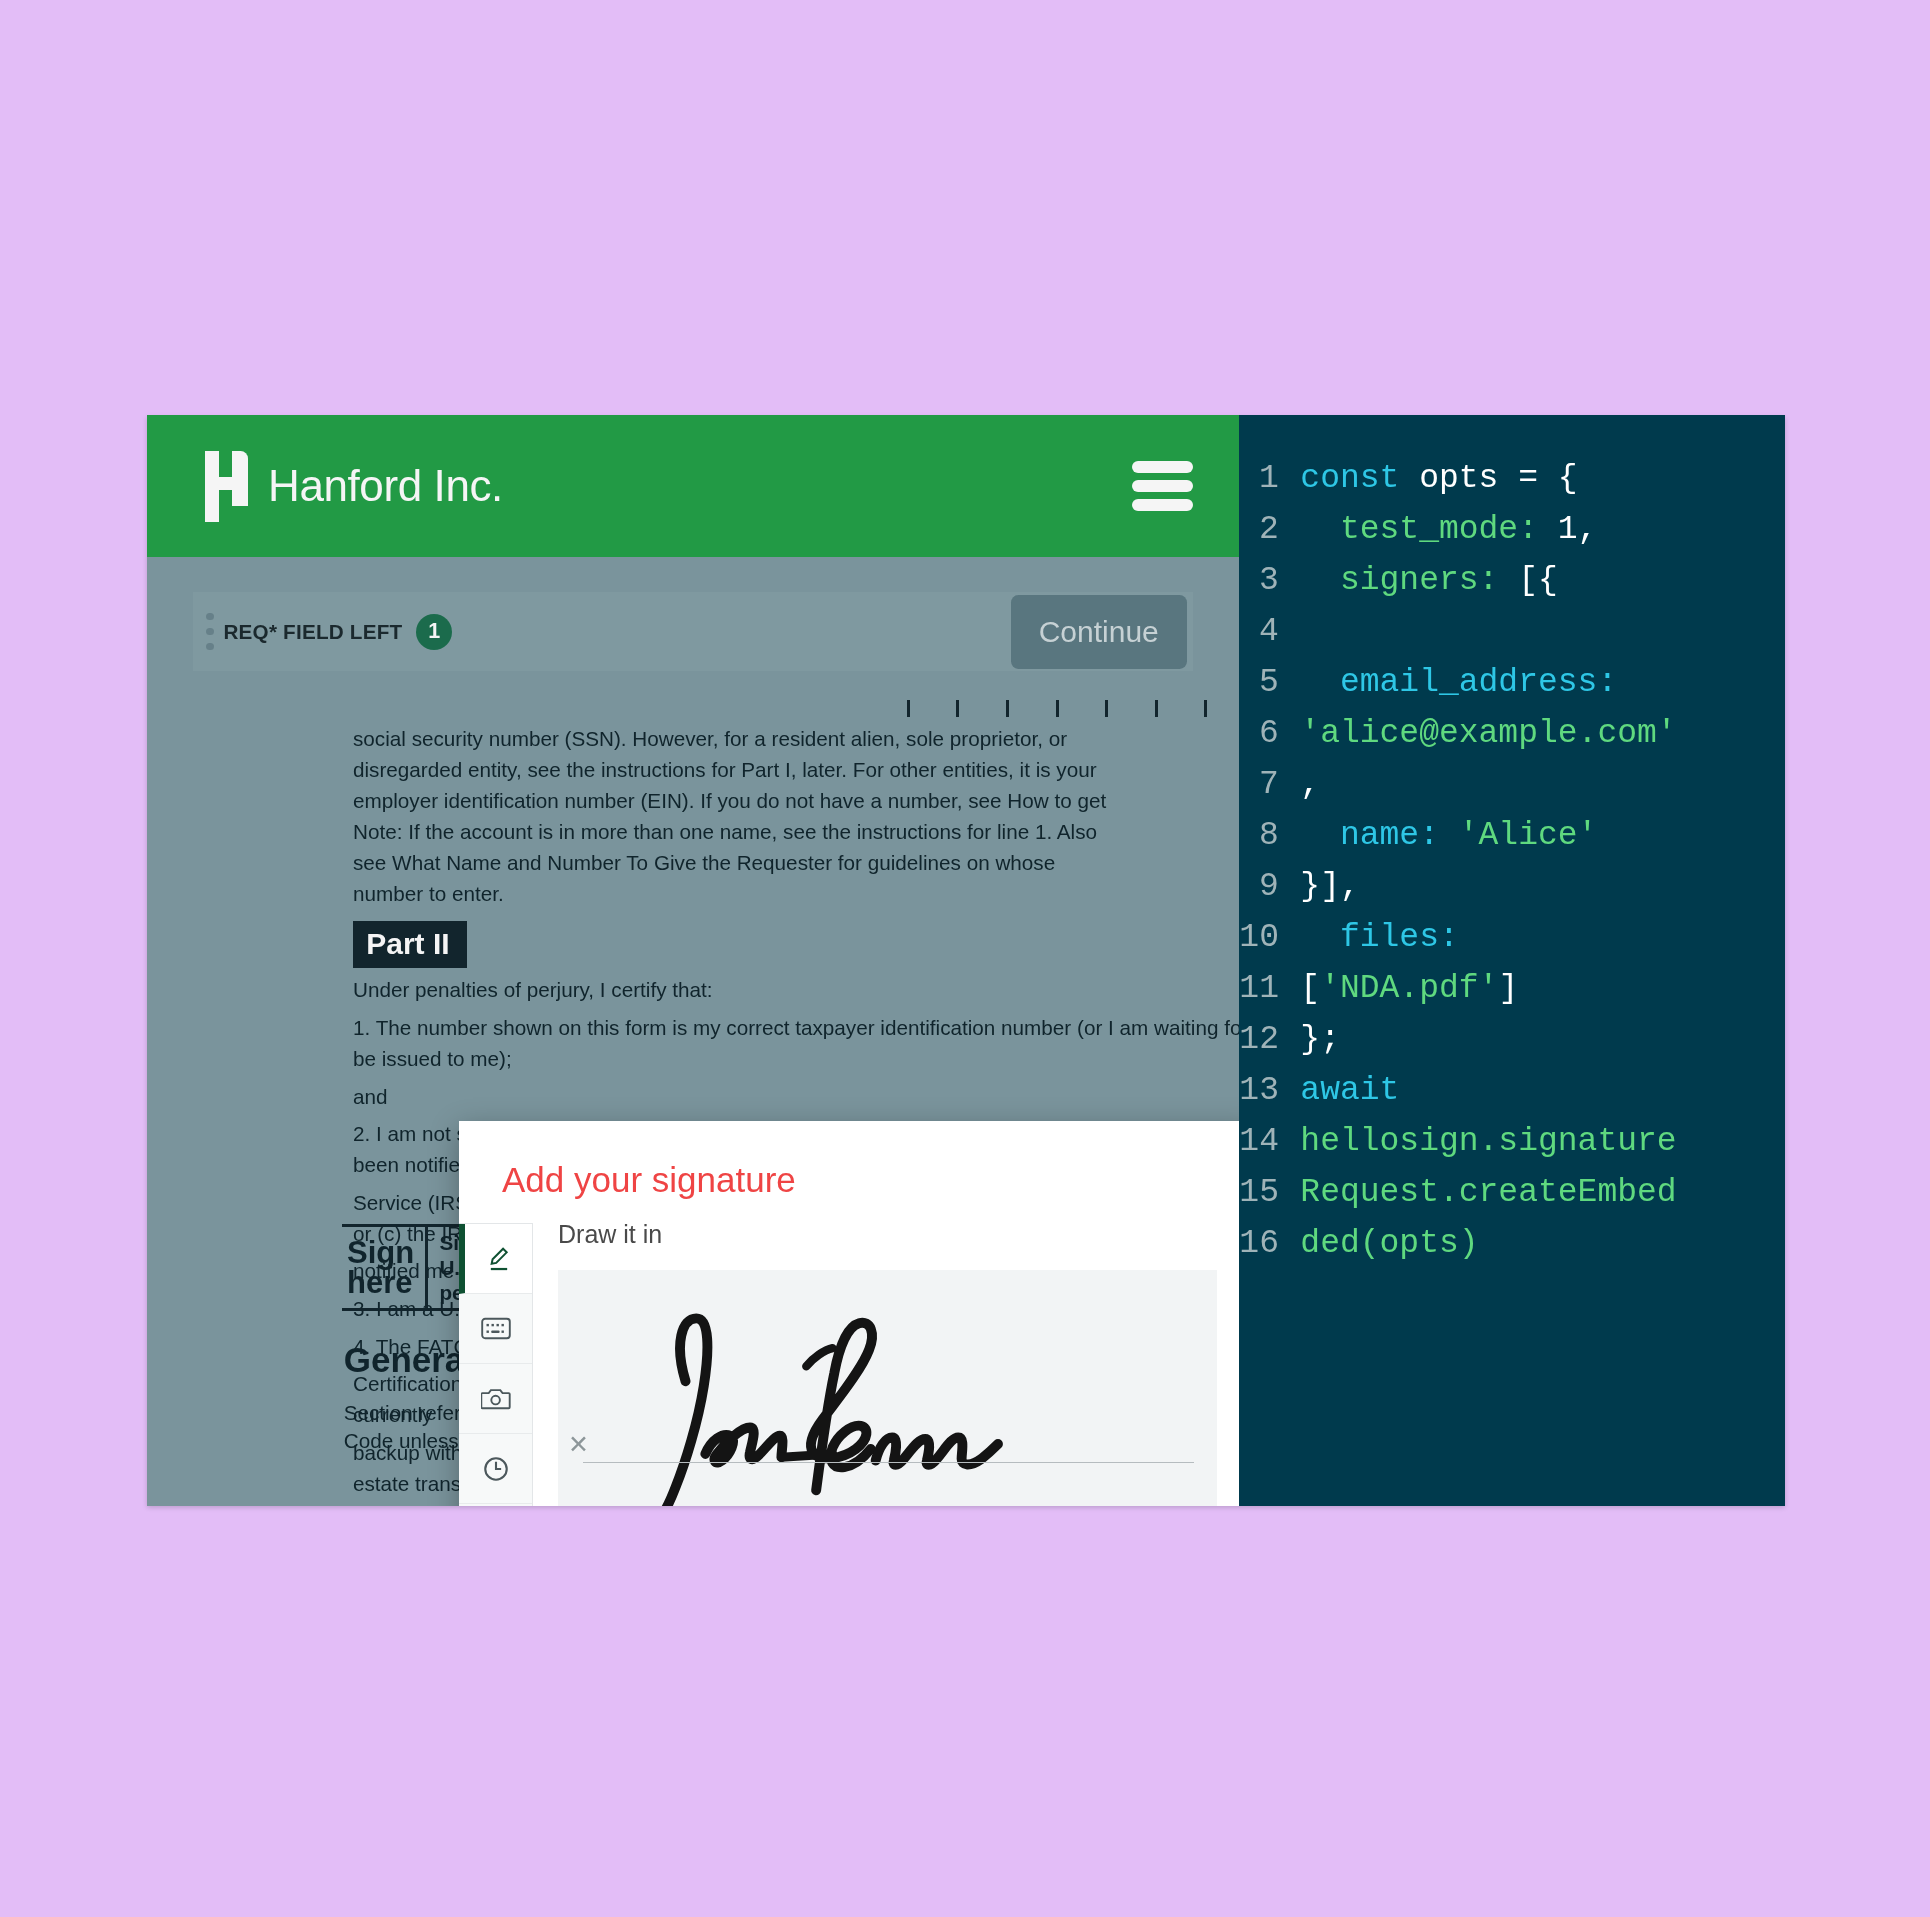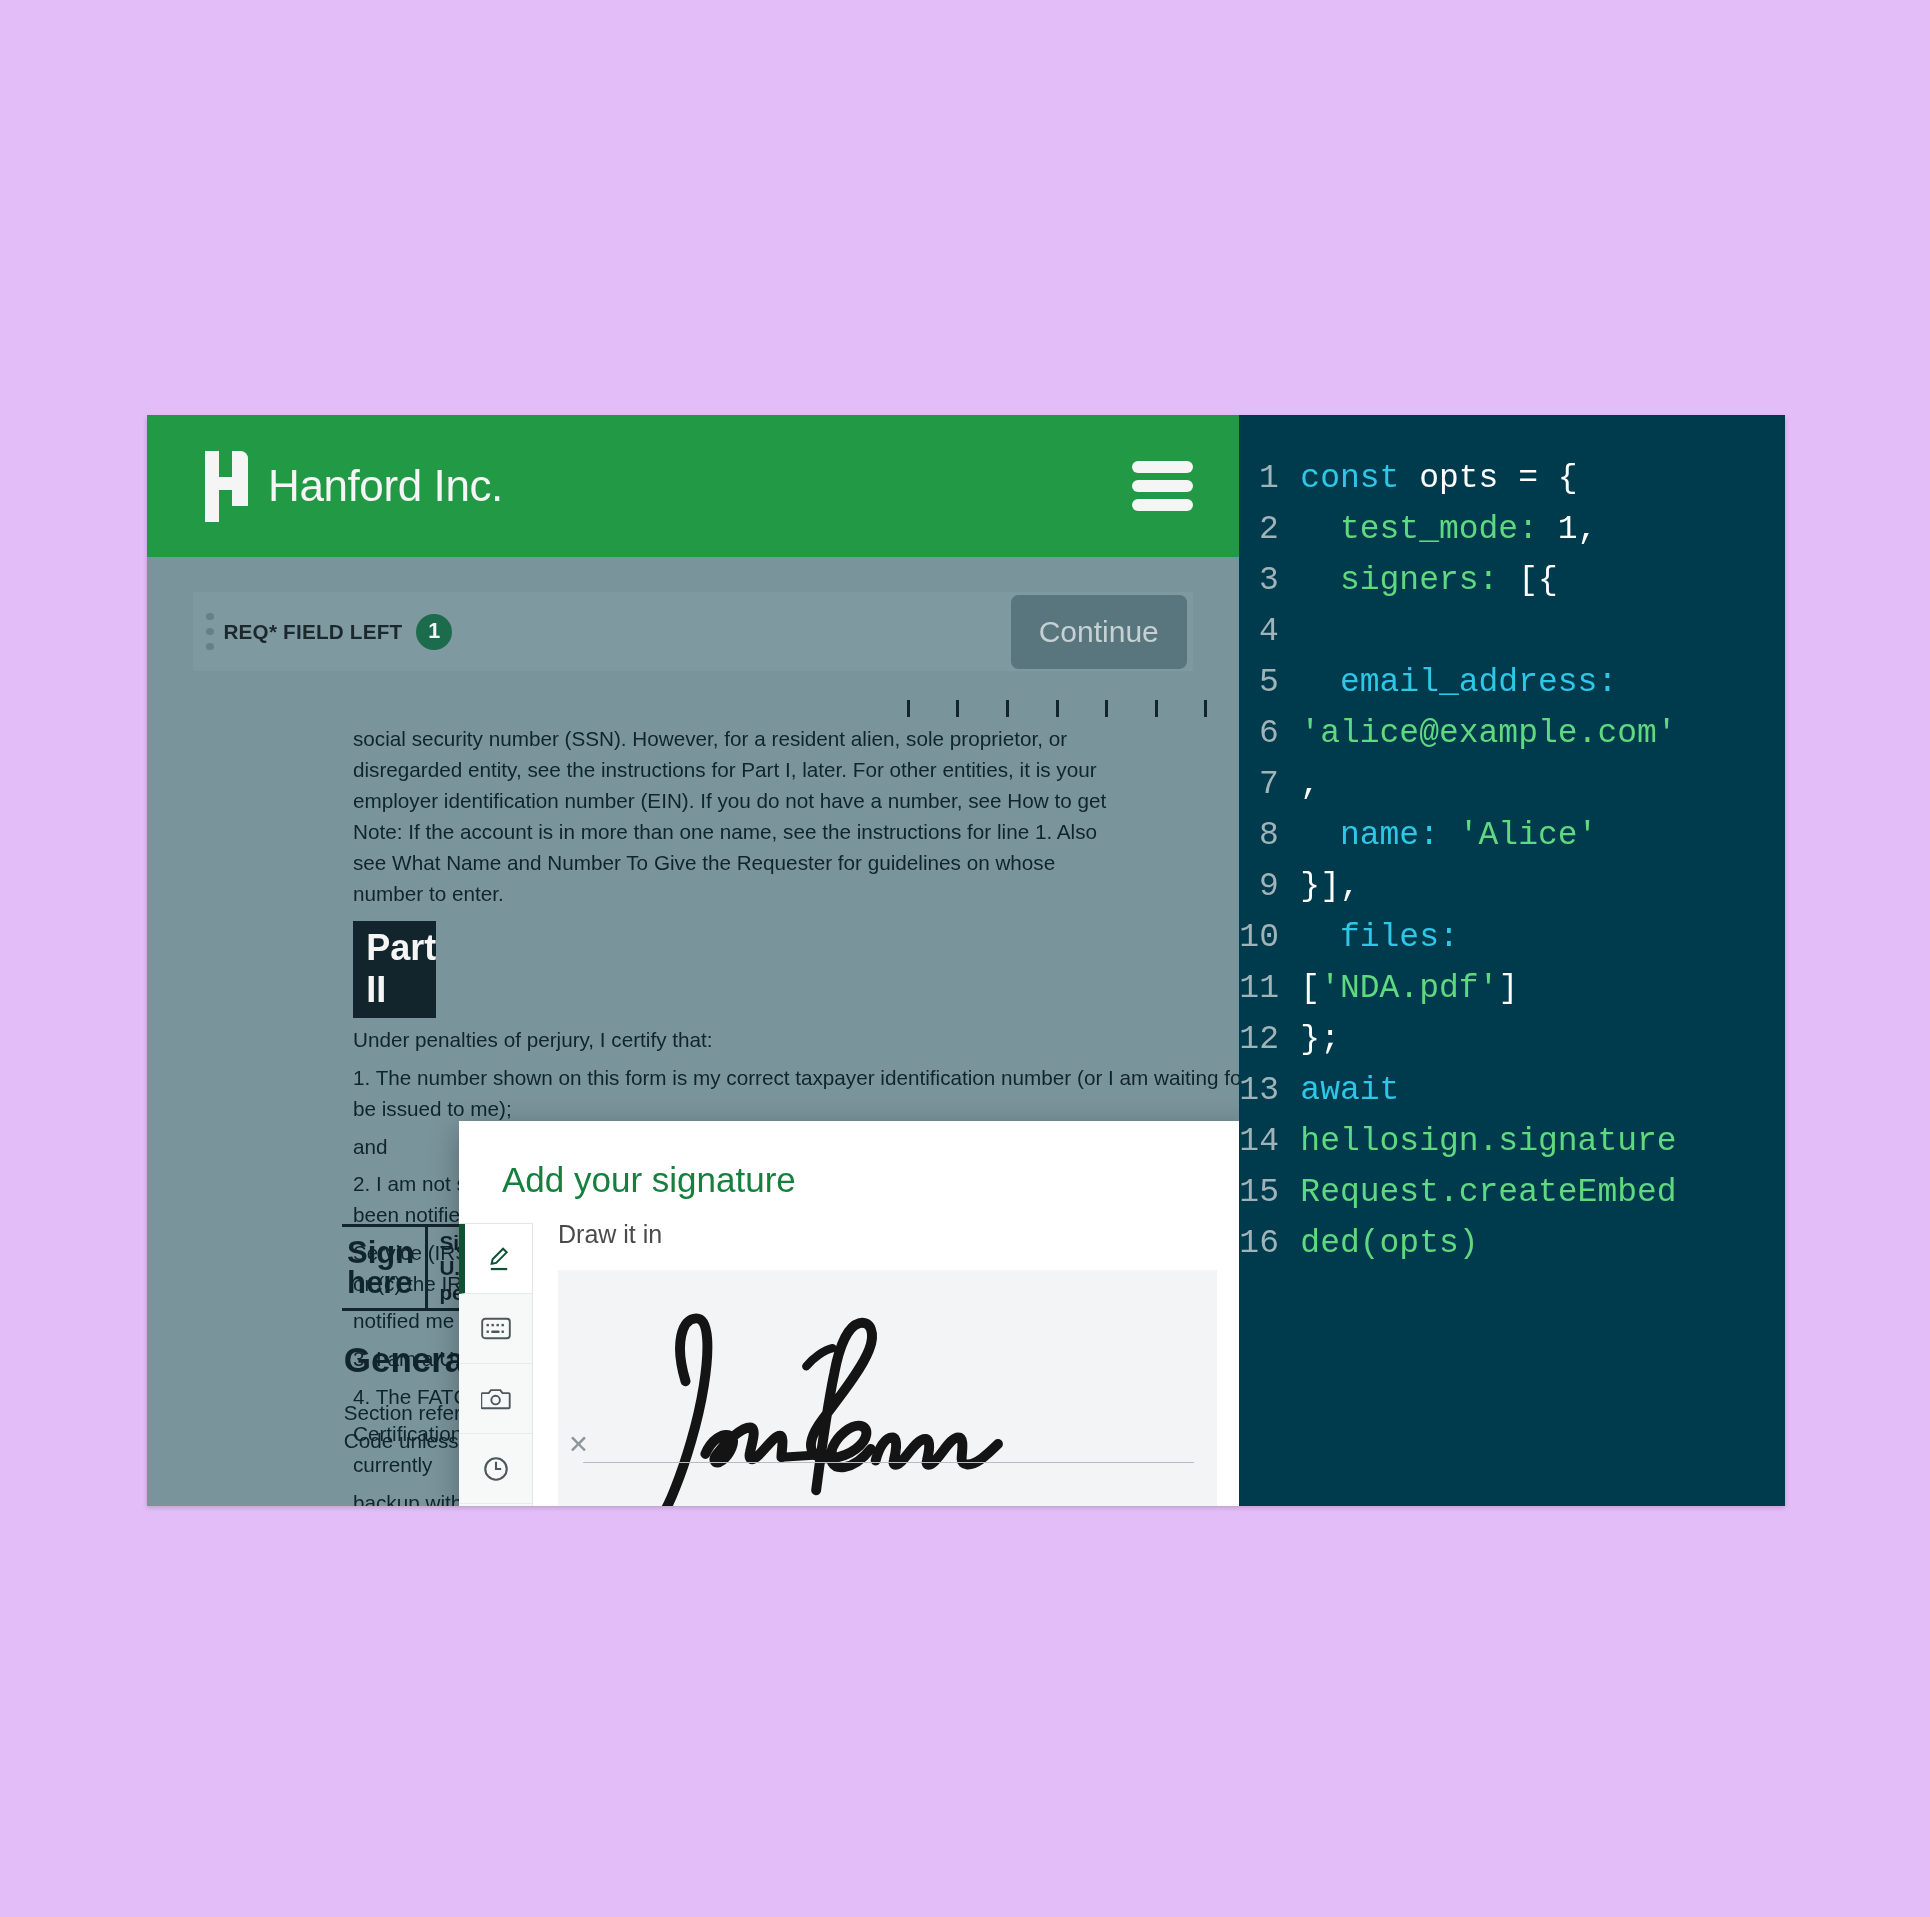--- a/index.html
+++ b/index.html
@@ -87,21 +87,21 @@
   .doc-page{
     position:absolute;left:0;top:12px;width:1017px;margin-left:11px;
   }
   .doc-smallcol{
     font-size:20.7px;line-height:31px;width:975px;
   }
   .tick-row{height:23px;position:relative;}
   .tick-row i{position:absolute;top:0;width:2.5px;height:16.5px;background:#13272f;}
   .part-bar{
     margin-top:11.6px;background:#13272f;color:#fff;
-    font-size:36px;font-weight:bold;padding:6.6px 13.2px;width:83px;
+    font-size:30px;font-weight:bold;padding:6.6px 13.2px;width:114px;
     box-sizing:border-box;
   }
   .cert-text{font-size:20.7px;line-height:31px;margin-top:6.6px;}
 
   .signrow{
     position:absolute;left:0;bottom:195px;width:1013px;
     border-top:3.3px solid #13272f;border-bottom:3.3px solid #13272f;
     height:81px;display:flex;align-items:stretch;
   }
   .signhere{
@@ -148,21 +148,21 @@
   
   .modal{
     position:absolute;left:312px;top:706px;
     width:798px;height:438px;
     background:#ffffff;
     box-shadow:0 8.3px 28px rgba(0,0,0,.30);
     z-index:40;
     display:flex;flex-direction:column;
   }
   .modal-title{
-    font-size:35px;color:#15803d;padding:39px 0 0 43px;font-weight:normal;
+    font-size:35px;color:#ef4444;padding:39px 0 0 43px;font-weight:normal;
   }
   .modal-body{display:flex;flex:1;margin-top:23px;}
   .modal-tabs{
     width:73px;border-top:0.8px solid #e3e6e8;border-right:0.8px solid #e3e6e8;
     background:#f7f9f9;
   }
   .tab{
     height:69px;display:flex;align-items:center;justify-content:center;
     border-bottom:0.8px solid #e8ebec;cursor:pointer;position:relative;
   }

